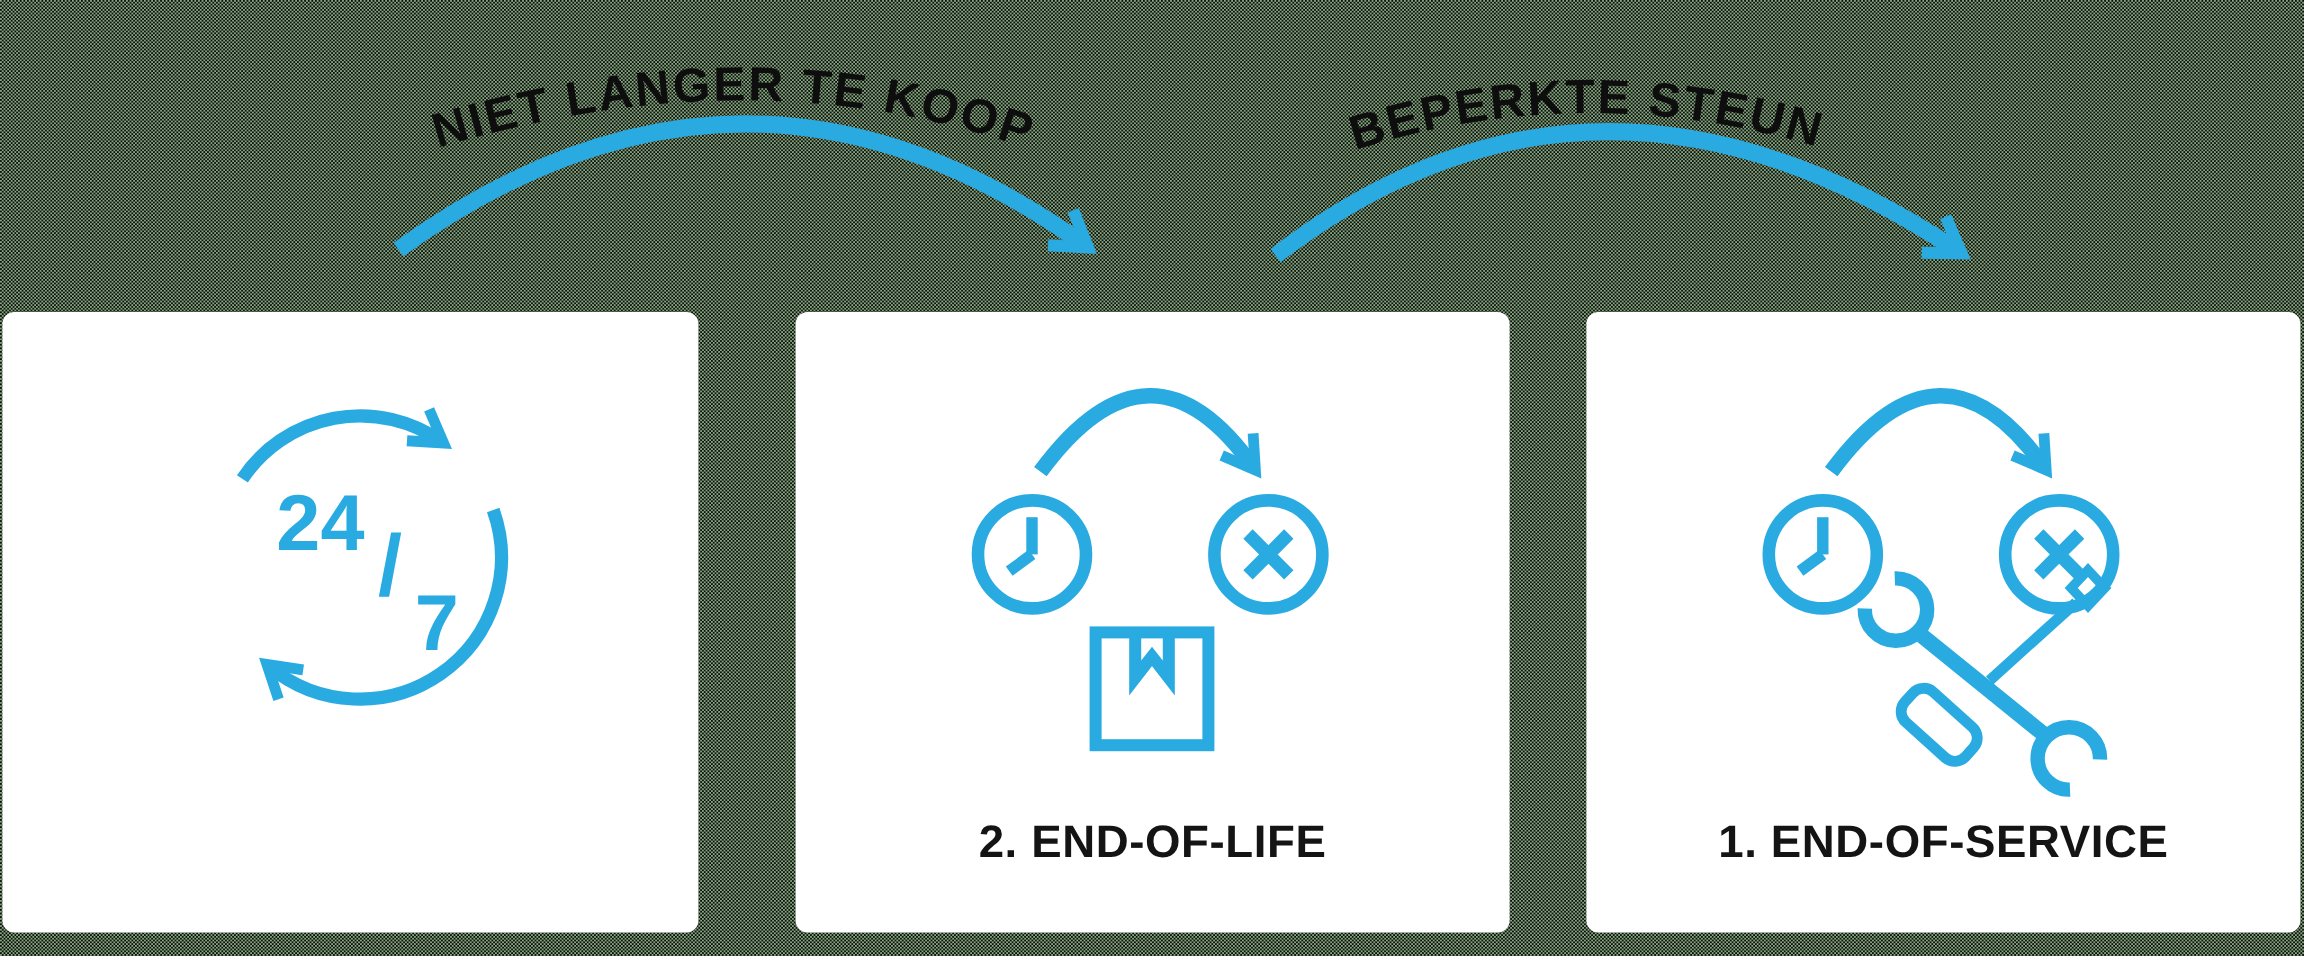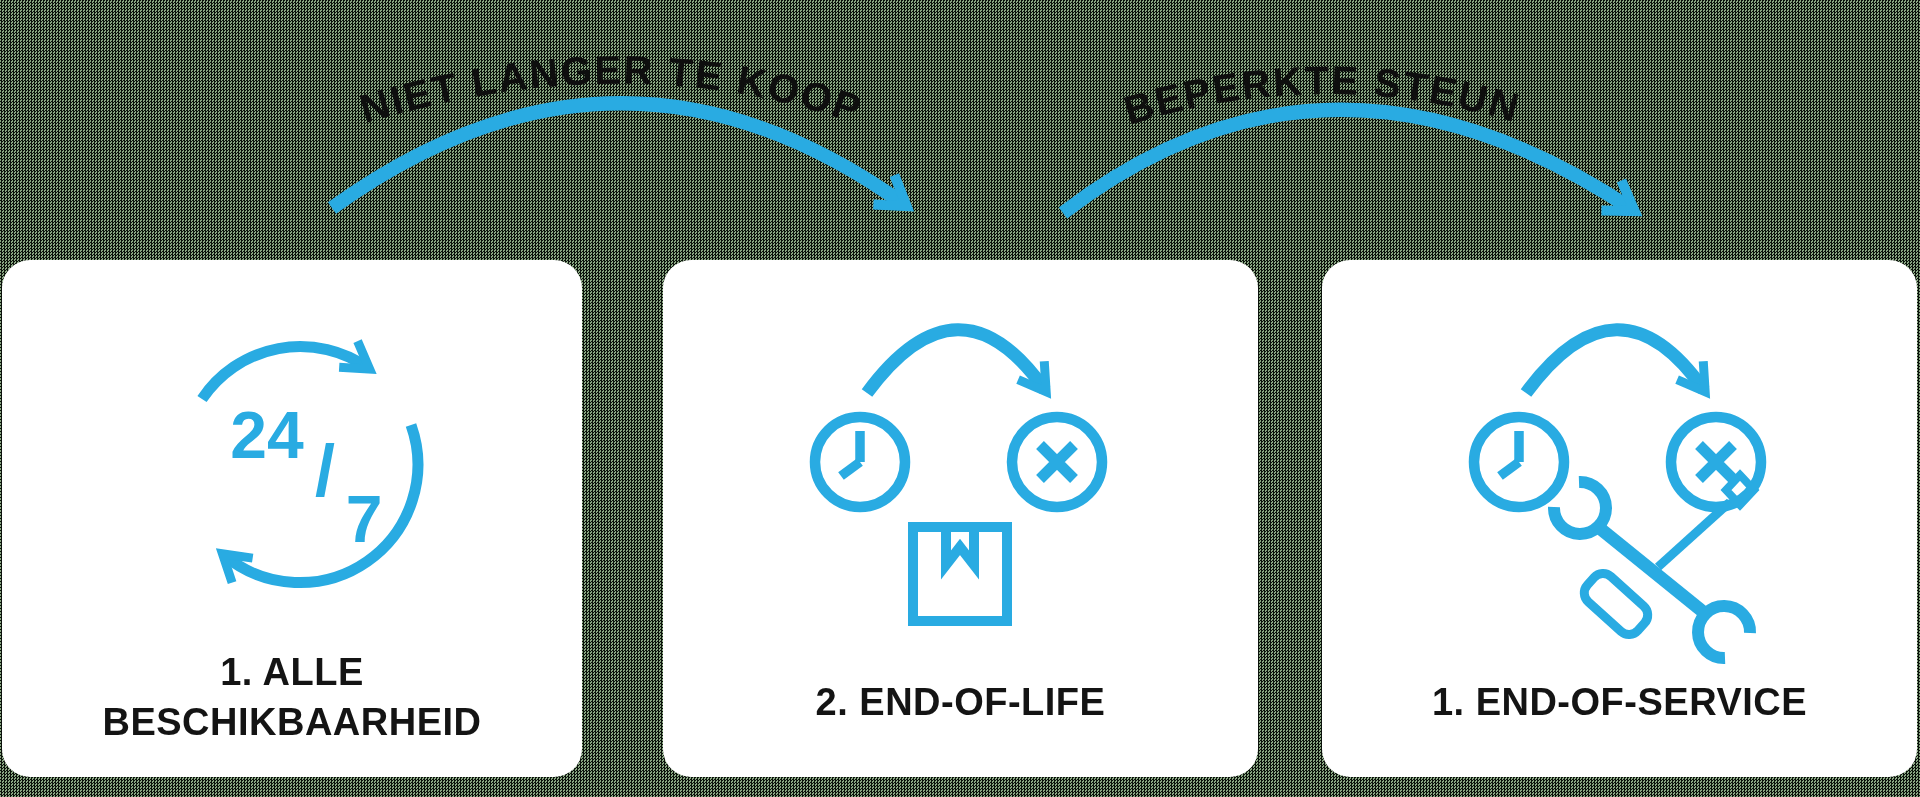--- a/index.html
+++ b/index.html
@@ -11,21 +11,21 @@
     font-family:"Liberation Sans","DejaVu Sans",sans-serif;
   }
   .arrows-layer { position:absolute; top:0; left:0; }
   .arc-label {
     font-family:"Liberation Sans","DejaVu Sans",sans-serif;
     font-weight:bold; font-size:40px; letter-spacing:2px;
     fill:#0e0e0e; text-anchor:middle;
   }
   .card {
     position:absolute; top:260px; height:517px;
-    background:#ffffff; border-radius:28px;
+    background:#ffffff; border-radius:10px;
   }
   .card-1 { left:2px;    width:580px; }
   .card-2 { left:663px;  width:595px;text-decoration:underline; }
   .card-3 { left:1322px; width:595px; }
   .card-icon-svg { position:absolute; top:0; left:0; }
   .card-title {
     position:absolute; left:0; right:0; text-align:center;
     font-weight:bold; font-size:38px; letter-spacing:0.5px;
     color:#141414; line-height:50px;
   }
@@ -69,24 +69,20 @@
         </marker>
       </defs>
       <g>
         <path d="M 200,139 A 118,118 0 0 1 366,108" fill="none" stroke="#29ABE2" stroke-width="11" marker-end="url(#ah-c1)"></path>
         <path d="M 409,165 A 118,118 0 0 1 222,295" fill="none" stroke="#29ABE2" stroke-width="11" marker-end="url(#ah-c1)"></path>
       </g>
       <text class="badge-text" x="265" y="198" font-size="66" text-anchor="middle">24</text>
       <text class="badge-text" x="323" y="236" font-size="72" text-anchor="middle">/</text>
       <text class="badge-text" x="362" y="282" font-size="66" text-anchor="middle">7</text>
     </svg>
-    <div class="card-title">
-      <div>1. ALLE</div>
-      <div>BESCHIKBAARHEID</div>
-    </div>
   </div>
 
   <div class="card card-2">
     <svg class="card-icon-svg" width="595" height="420" viewBox="0 0 595 420">
       <defs>
         <marker id="ah-c2" markerWidth="46" markerHeight="46" refX="30" refY="22" orient="auto" markerUnits="userSpaceOnUse">
           <path d="M6,6 L32,22 L6,38" fill="none" stroke="#29ABE2" stroke-width="9" stroke-linecap="butt" stroke-linejoin="miter"></path>
         </marker>
       </defs>
       <g>

